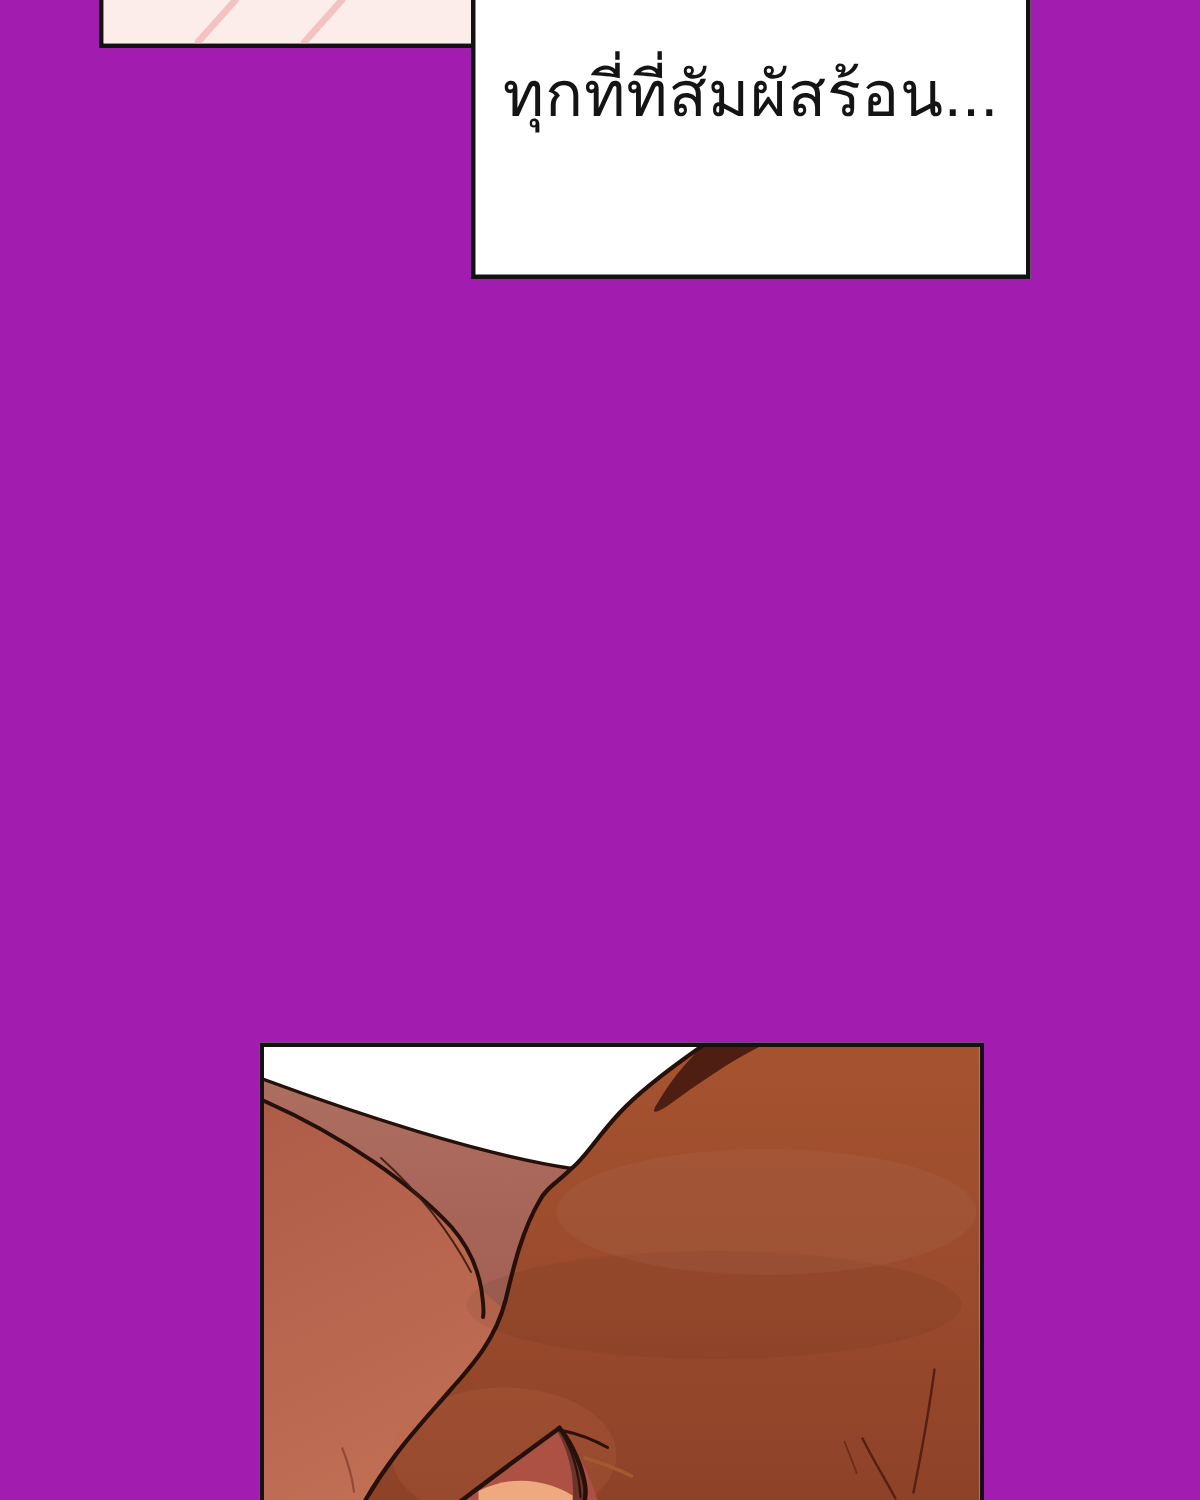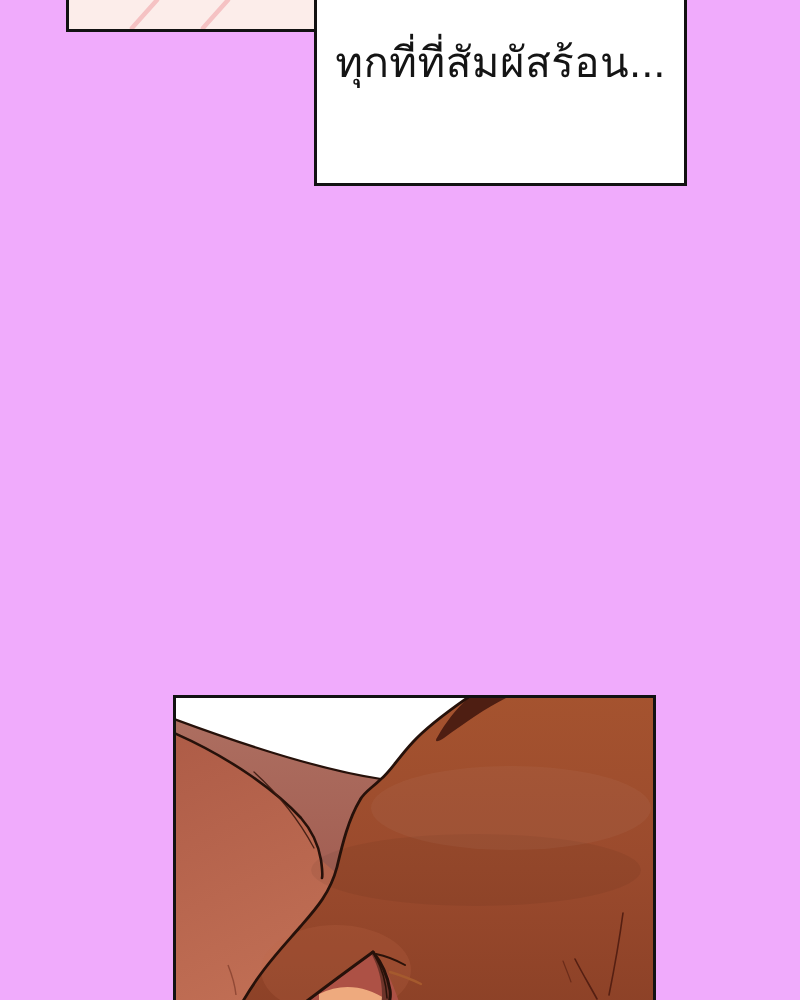--- a/index.html
+++ b/index.html
@@ -5,21 +5,21 @@
   html, body {
     margin: 0;
     padding: 0;
     background: #ffffff;
     font-family: "Liberation Sans", sans-serif;
   }
   #stage {
     position: relative;
     width: 800px;
     height: 1000px;
-    background: #f0abfc;
+    background: #a21caf;
     overflow: hidden;
   }
   
   #flashback-panel {
     position: absolute;
     left: 66px;
     top: -6px;
     width: 251px;
     height: 38px;
     box-sizing: border-box;

